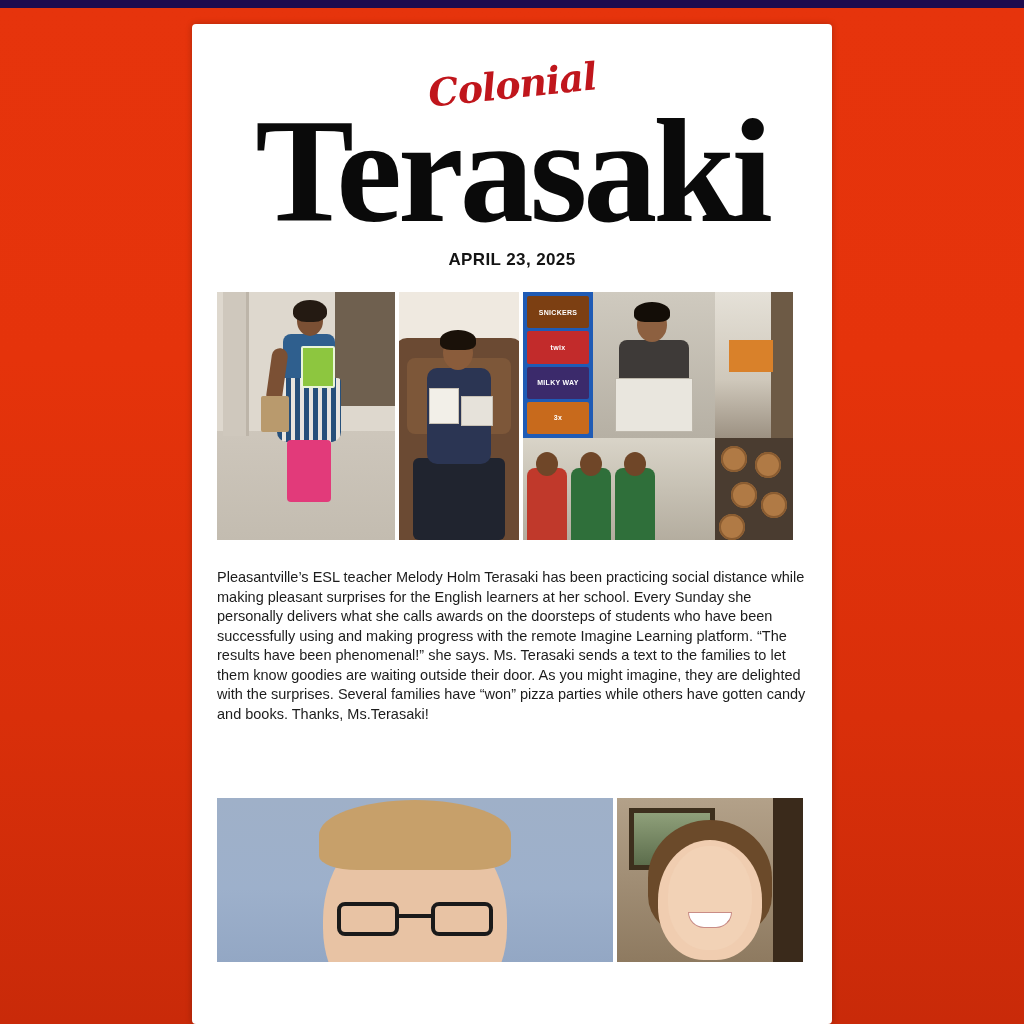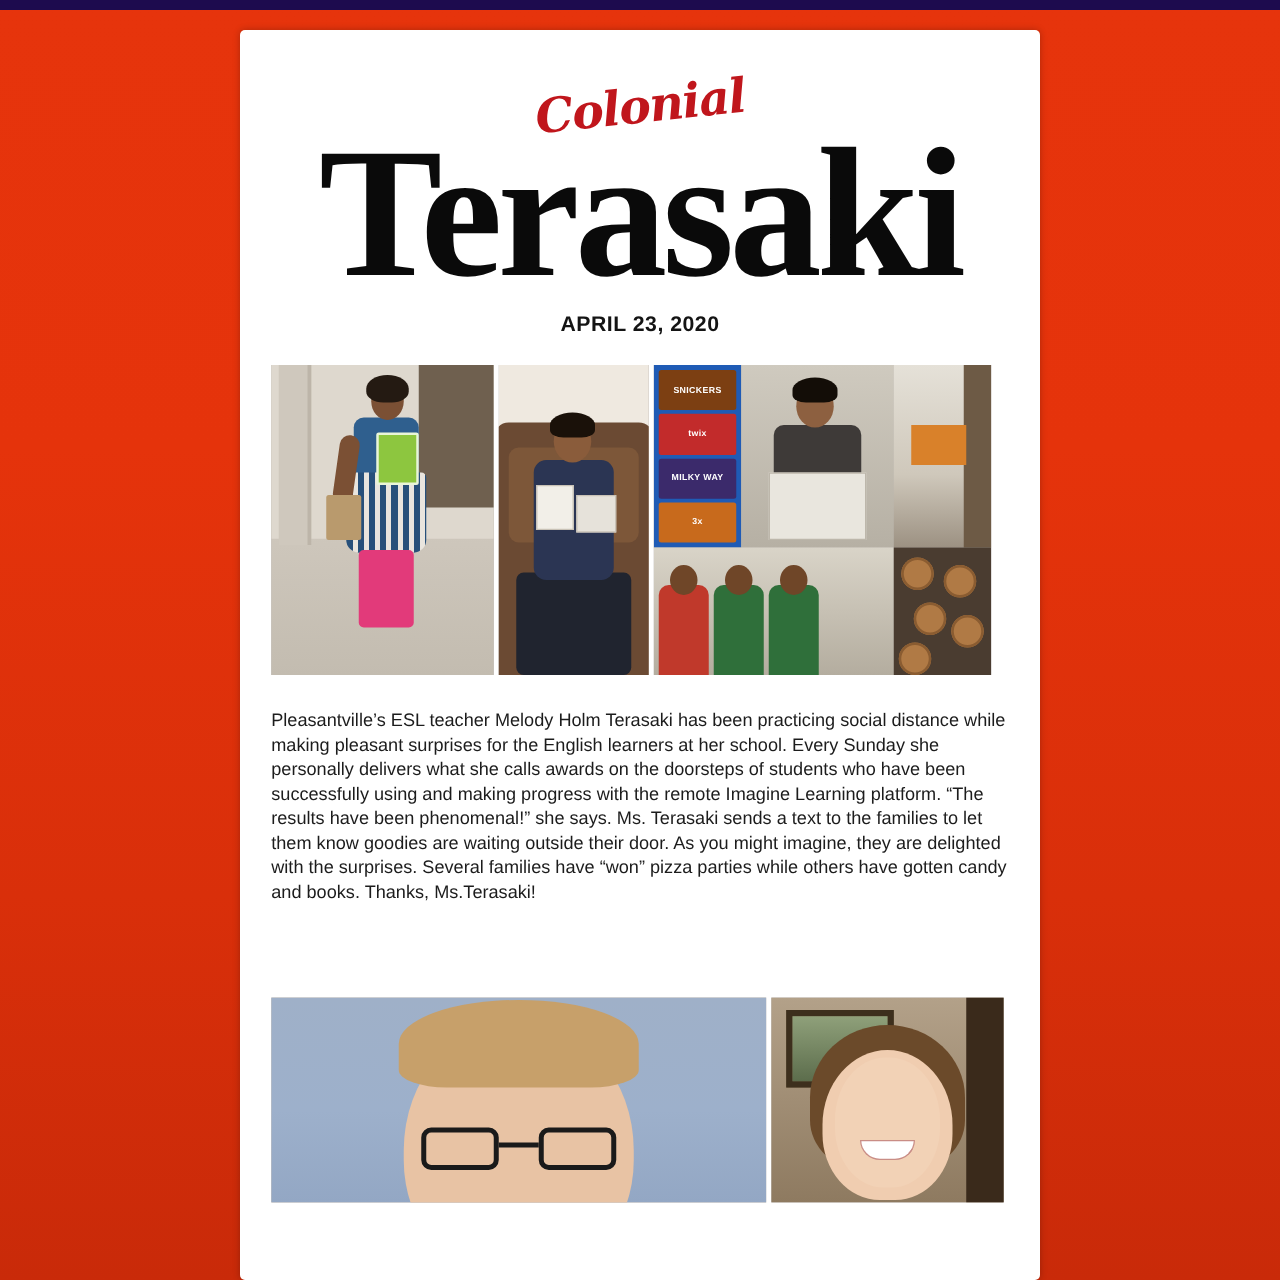--- a/index.html
+++ b/index.html
@@ -209,21 +209,21 @@
   <div class="newsletter">
 
     <div class="masthead">
       <div class="wordmark">Terasaki</div>
       <div class="script-wrap">
         <span class="script">Colonial</span>
         <span class="swoosh"></span>
       </div>
     </div>
 
-    <div class="issue-date">APRIL 23, 2020</div>
+    <div class="issue-date">APRIL 23, 2025</div>
 
     <div class="photo-strip">
 
       <div class="ph p1">
         <div class="bg"></div>
           <div class="wall"></div>
           <div class="doorframe"></div>
           <div class="dark-door"></div>
         <div class="body"></div>
           <div class="dress"></div>

